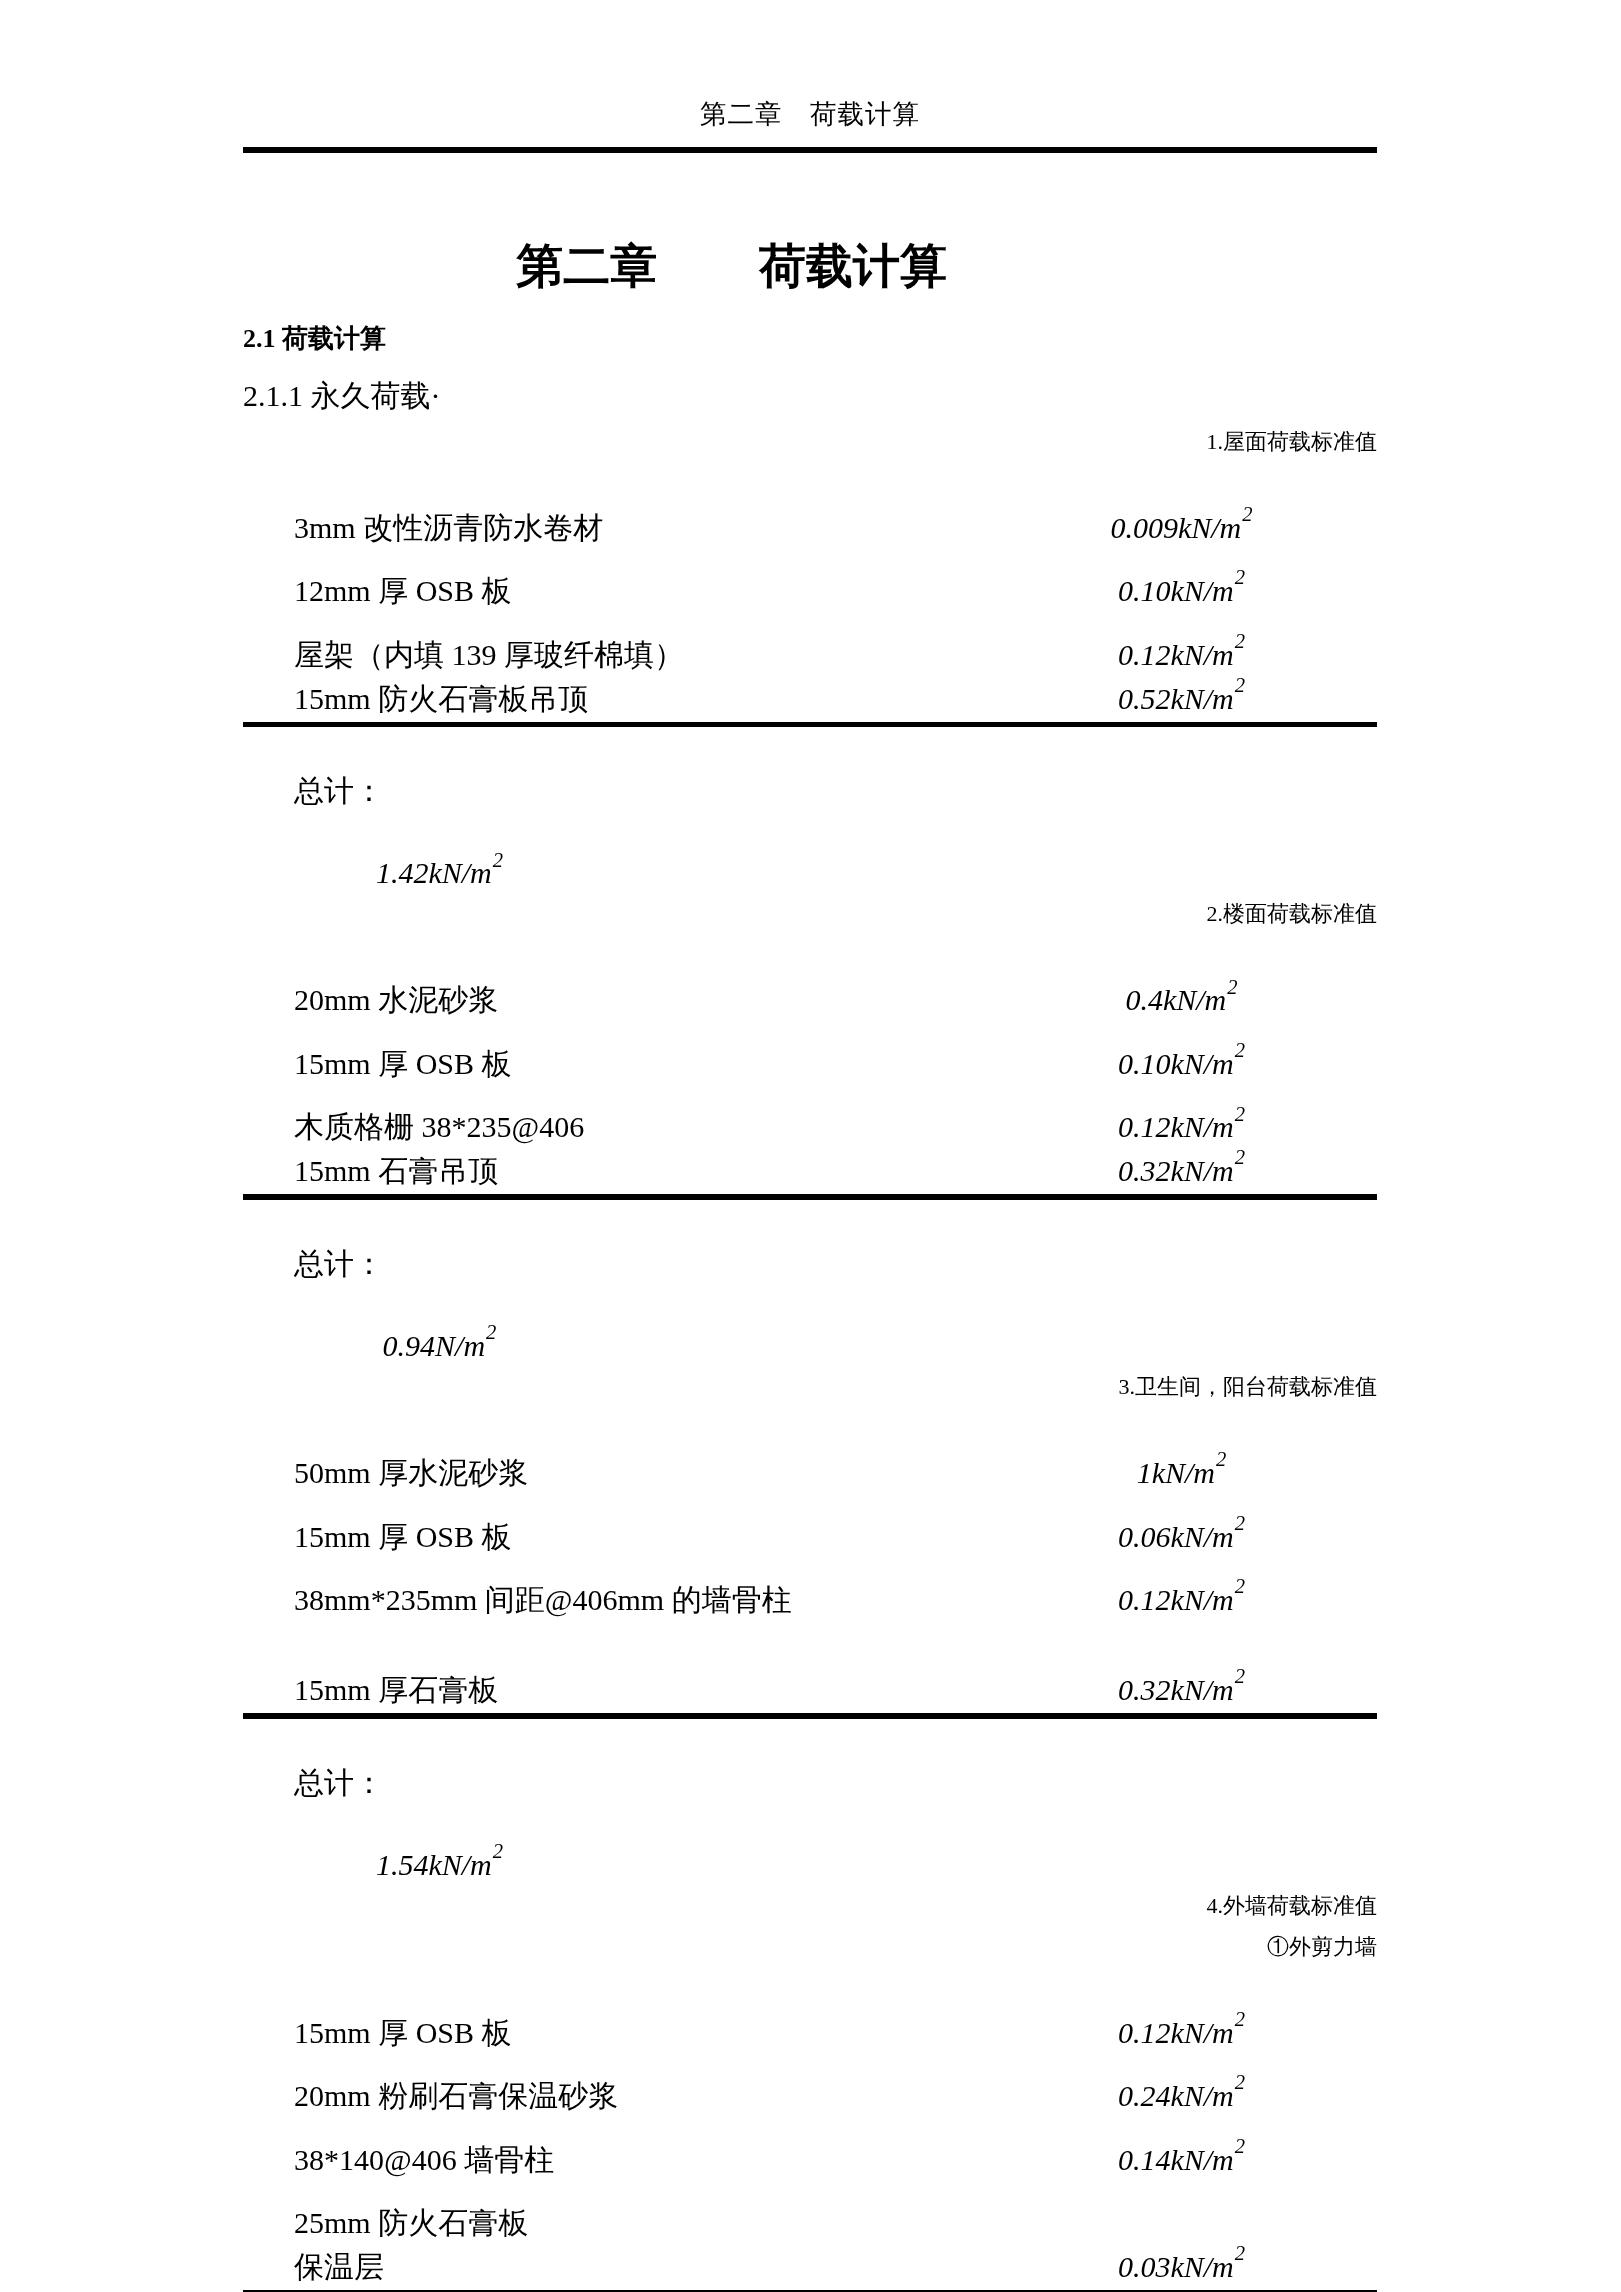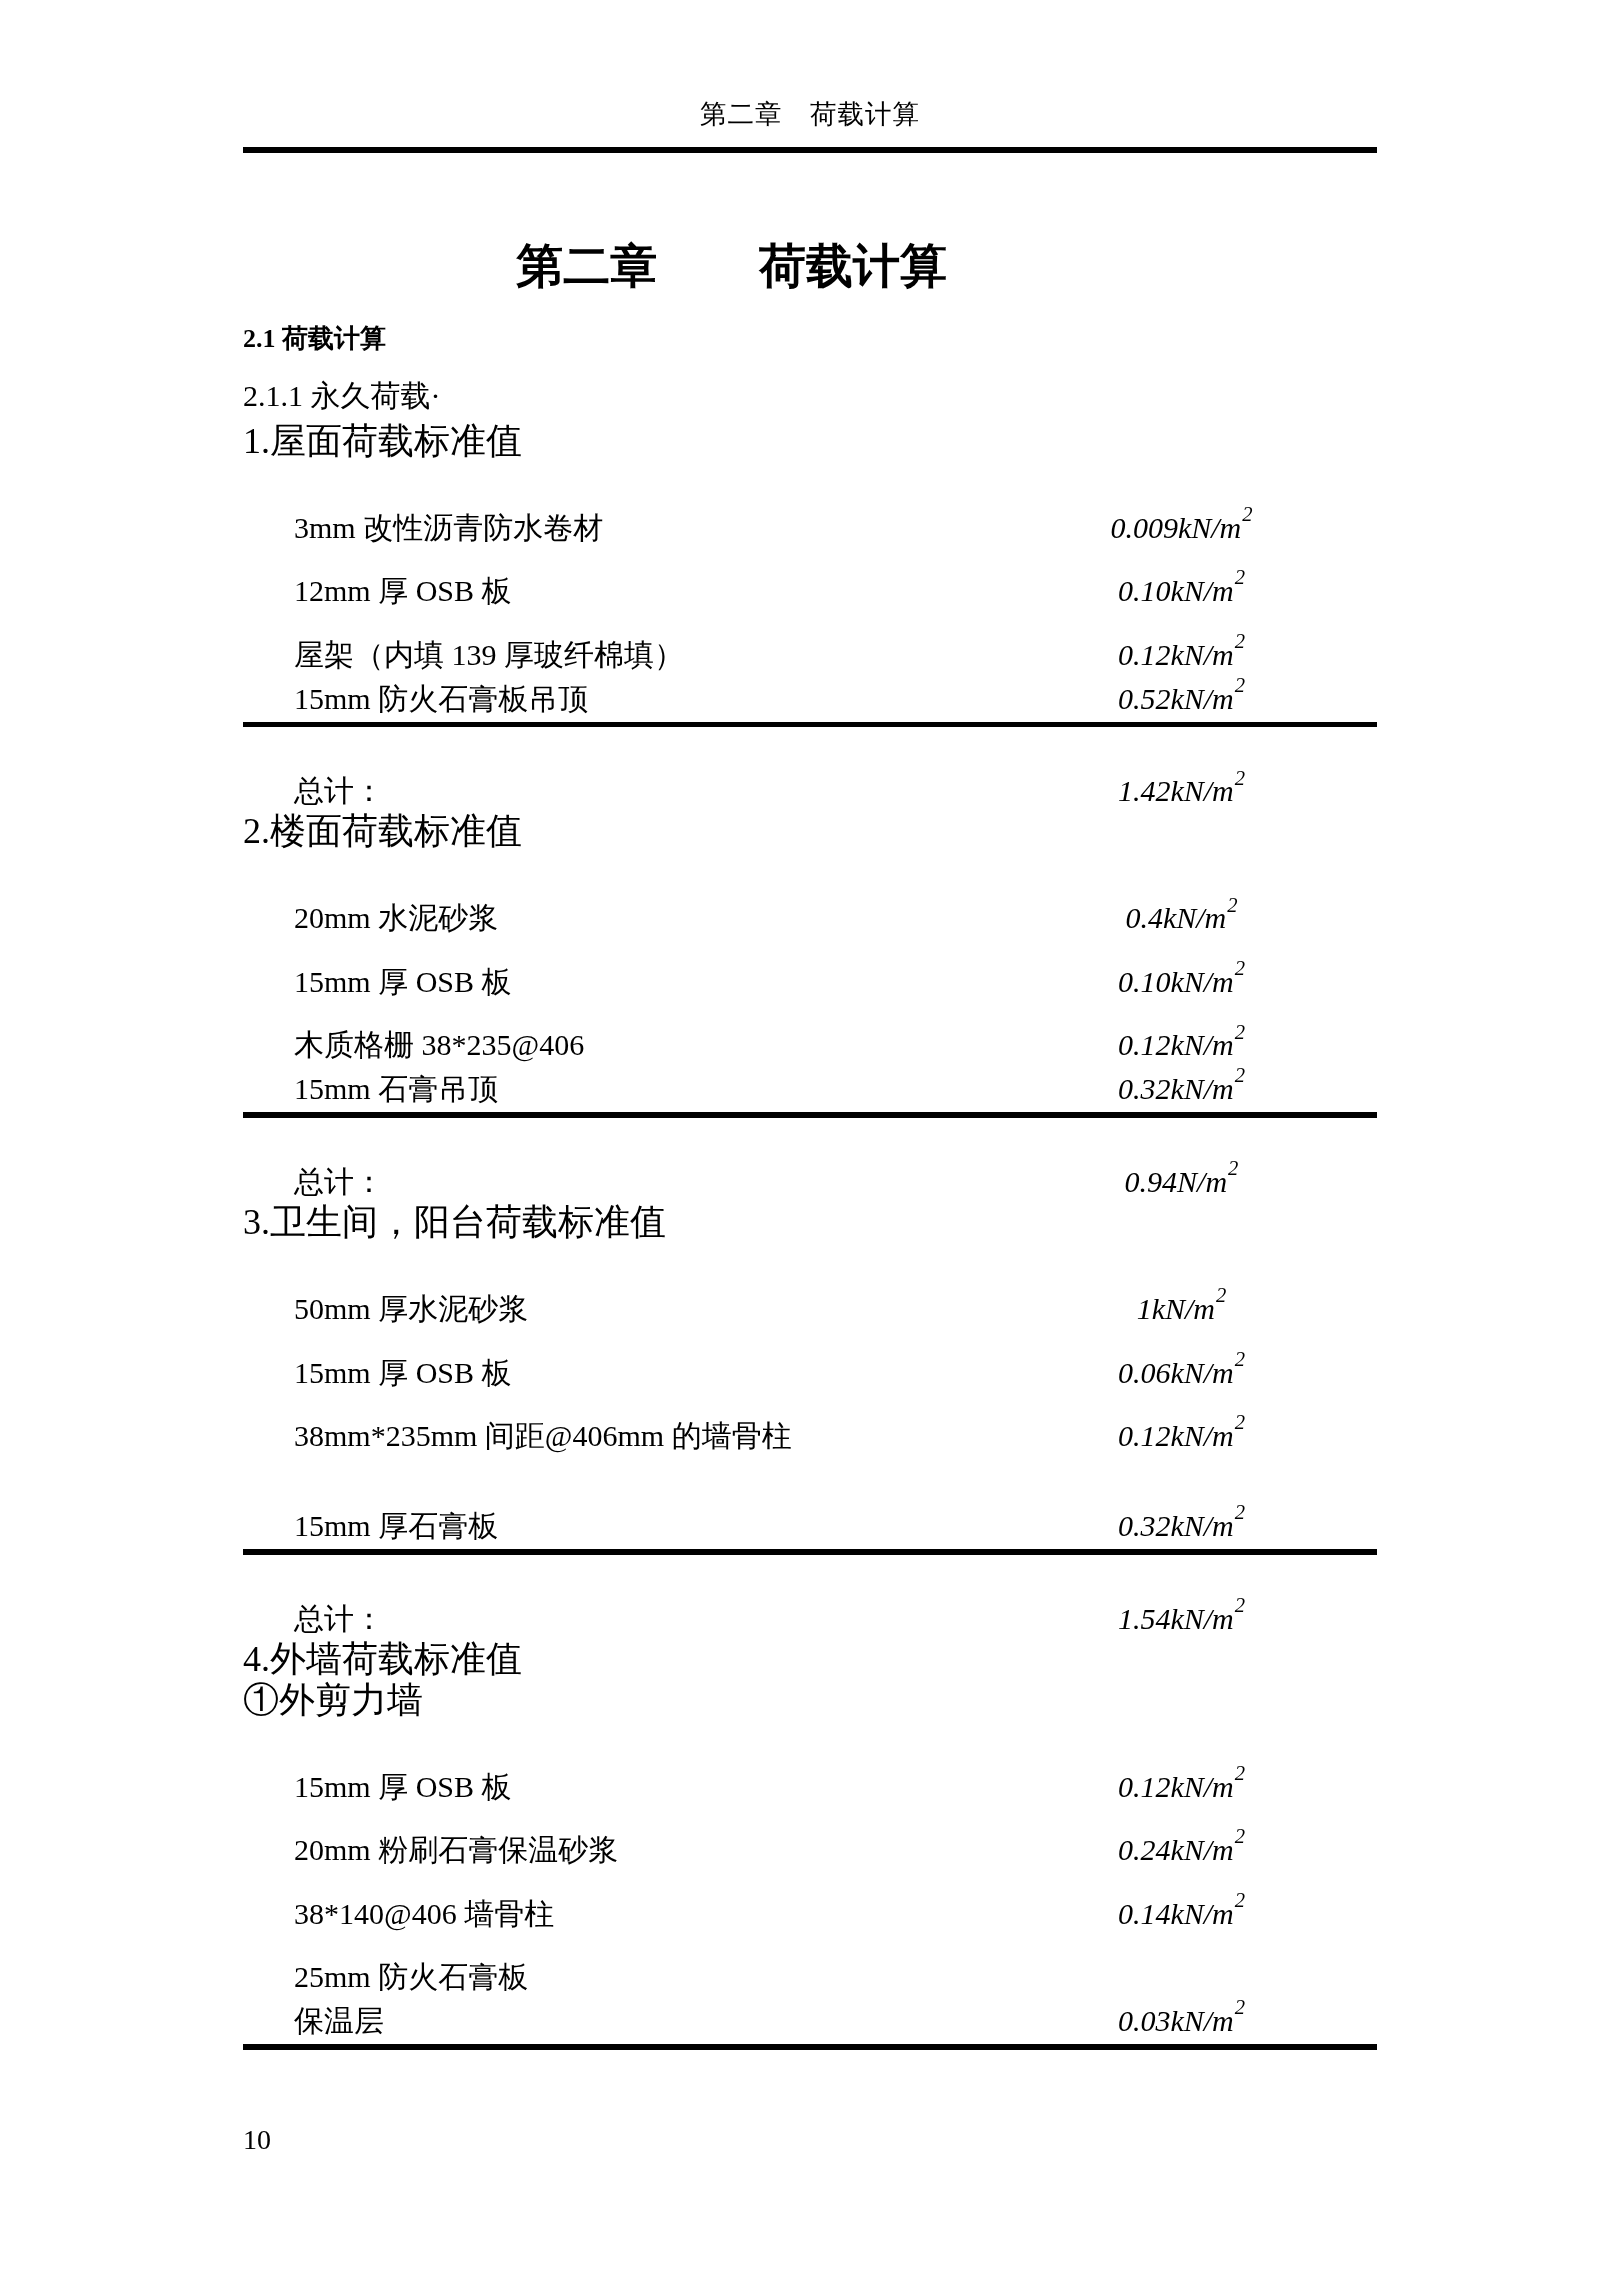--- a/index.html
+++ b/index.html
@@ -36,40 +36,40 @@
     margin-top: 17.6px;
     font-size: 26px; line-height: 47px;
     font-weight: bold;
   }
   .h211 {
     margin-top: 12.7px;
     font-size: 30px; line-height: 41px;
   }
 
   .group-heading {
-    font-size: 36px; line-height: 41px;
+    font-size: 22px; line-height: 41px; text-align: right;
   }
   .group-heading.first { margin-top: 4.9px; }
 
   .item-row { display: flex; font-size: 30px; line-height: 41px; gap: 41px; }
   .item-row .label { flex: 1; padding-left: 51px; }
   .item-row .value { width: 392px; text-align: center; white-space: nowrap; font-style: italic; }
   .value sup {
     font-size: 20.6px;
     position: relative; top: -5.9px; left: 1px;
     vertical-align: super; line-height: 0;
   }
 
   .gap-first  { margin-top: 45px; }
   .gap-loose  { margin-top: 22.5px; justify-content: center; }
   .gap-tight  { margin-top: 2.9px; }
   .gap-xloose { margin-top: 49px; }
 
   .rule { margin-top: 2.9px; height: 5.9px; background: #000; }
-  .total-row { margin-top: 43px; }
+  .total-row { margin-top: 43px; flex-direction: column; }
 
   .footer {
     margin-top: 73px;
     text-align: left;
     font-size: 28px; line-height: 33px;
   }
 </style>
 </head>
 <body>
 

